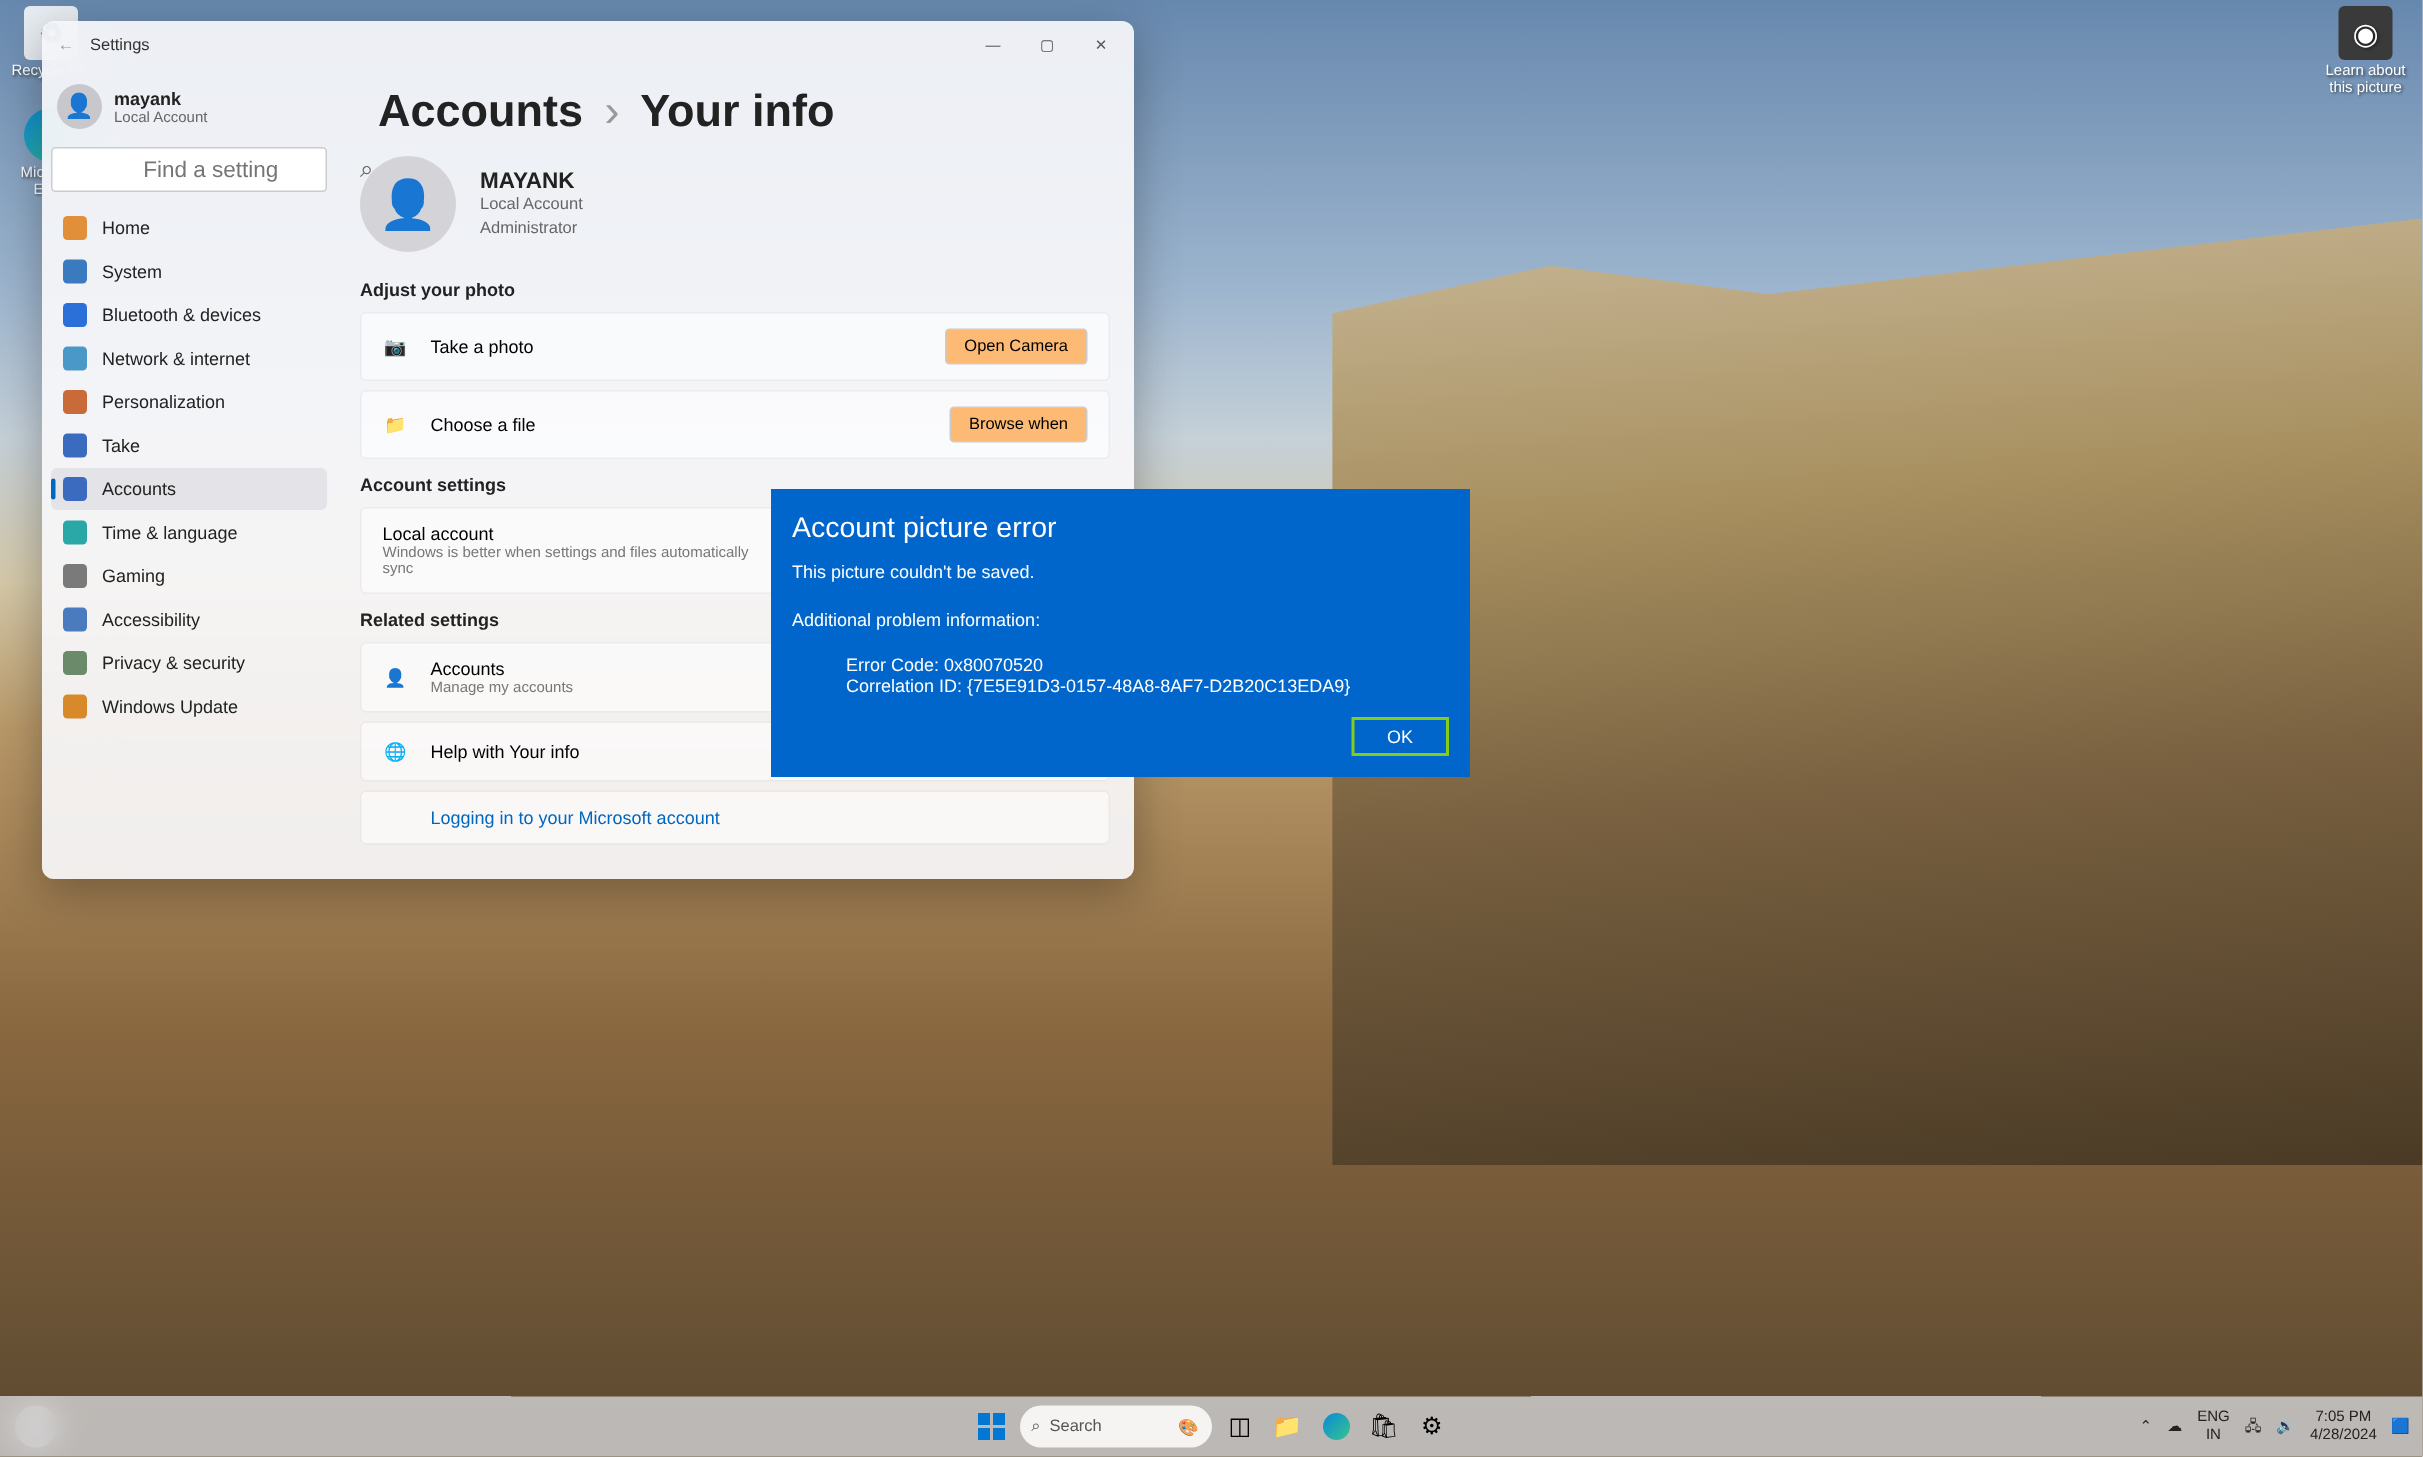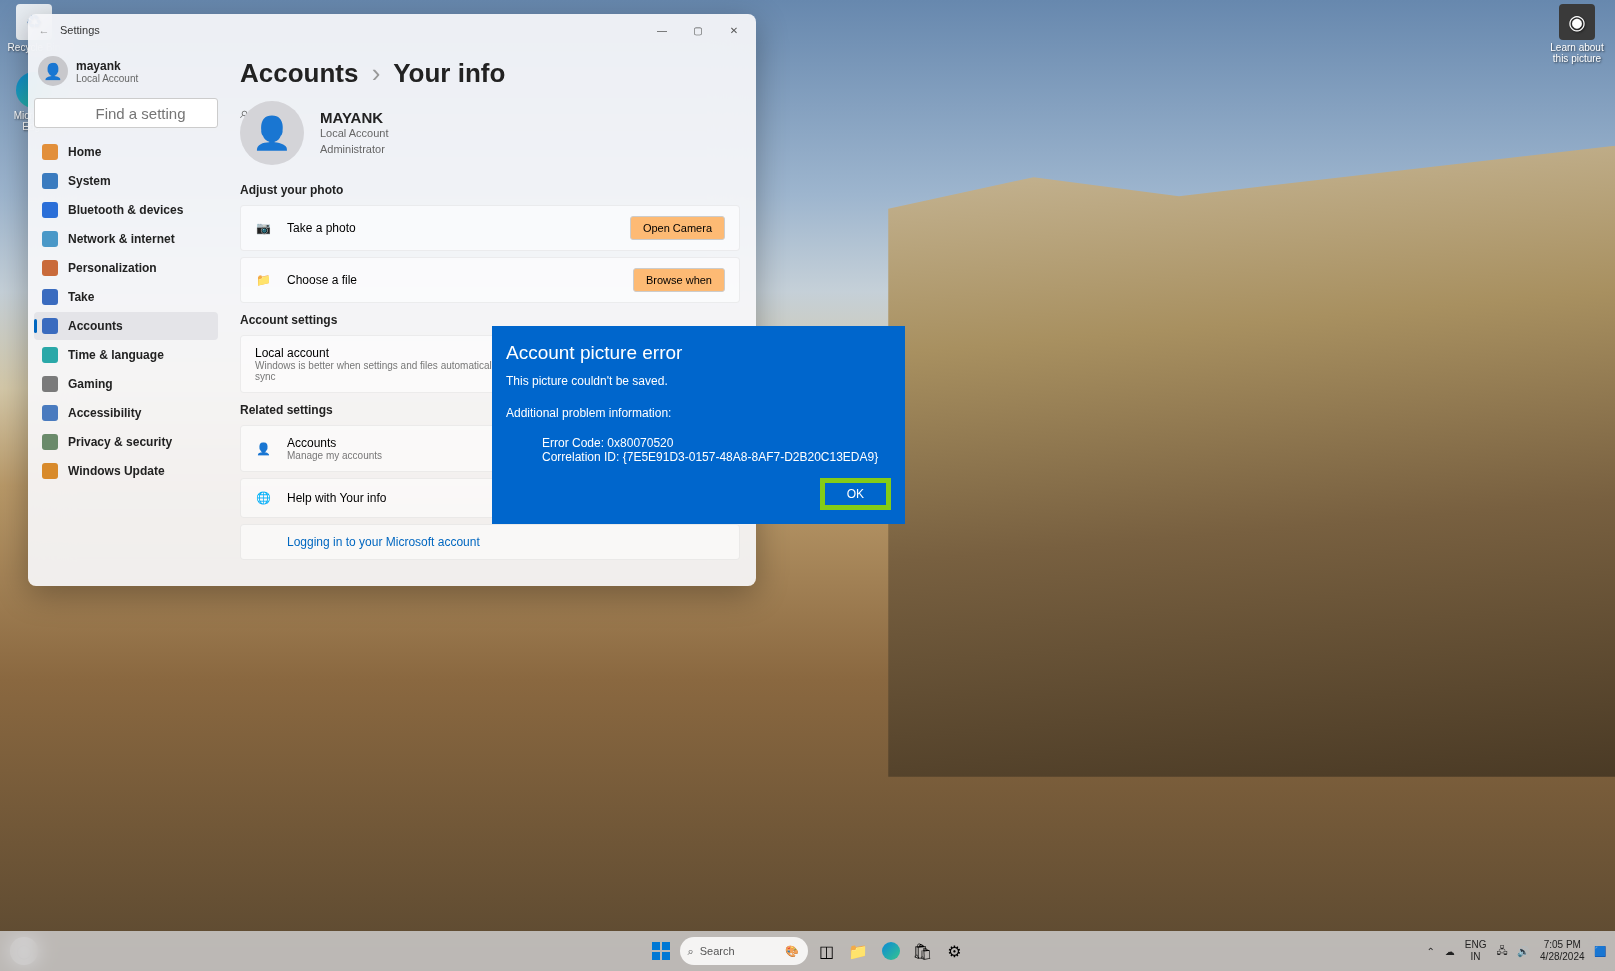--- a/index.html
+++ b/index.html
@@ -38,52 +38,52 @@
 .titlebar .title { flex: 1; padding-left: 4px; }
 .titlebar .ctl { width: 36px; text-align:center; color:#555; font-size:10px; }
 .win-body { flex:1; display:flex; overflow:hidden; }
 .sidebar { width: 196px; padding: 4px 6px; }
 .user-block { display:flex; align-items:center; gap:8px; padding: 6px 4px 12px; }
 .avatar-sm { width:30px; height:30px; border-radius:50%; background:#c8c8cc; display:flex; align-items:center; justify-content:center; color:#888; font-size:16px; }
 .user-block .nm { font-size:12px; font-weight:600; color:#222; }
 .user-block .sub { font-size:10px; color:#666; }
 .search-box { display:flex; align-items:center; background:#fff; border:1px solid #ccc; border-radius:3px; height:30px; padding:0 6px; margin-bottom:10px; }
 .search-box input { border:none; outline:none; flex:1; font-size:15px; background:transparent;text-align:center; }
-.nav-item { display:flex; align-items:center; gap:10px; padding:6px 8px; font-size:12px; color:#222; border-radius:4px; margin:1px 0;font-weight:bold; }
+.nav-item { display:flex; align-items:center; gap:10px; padding:6px 8px; font-size:12px; color:#222; border-radius:4px; margin:1px 0; }
 .nav-item.active { background:#e4e4e8; position:relative; }
 .nav-item.active::before { content:""; position:absolute; left:0; top:7px; bottom:7px; width:3px; background:#0067c0; border-radius:2px; }
 .nav-icon { width:16px; height:16px; border-radius:3px; background:#777; flex-shrink:0; }
 .main { flex:1; padding: 4px 16px 0; overflow-y:auto; }
-.breadcrumb { font-size:26px; font-weight:600; color:#222; margin: 8px 0 12px; }
+.breadcrumb { font-size:30px; font-weight:600; color:#222; margin: 8px 12px 12px; }
 .breadcrumb .sep { color:#999; font-weight:400; margin:0 6px; }
 .profile-row { display:flex; align-items:center; gap:16px; margin-bottom:18px; }
 .avatar-lg { width:64px; height:64px; border-radius:50%; background:#d4d4d8; display:flex; align-items:center; justify-content:center; color:#888; font-size:32px; }
 .profile-row .nm { font-size:15px; font-weight:600; color:#222; }
 .profile-row .sub { font-size:11px; color:#666; line-height:1.4; }
 .sect-head { font-size:12px; font-weight:600; color:#222; margin:10px 0 8px; }
 .card {
   background:rgba(255,255,255,0.55); border:1px solid rgba(0,0,0,0.06); border-radius:4px;
   padding:10px 14px; display:flex; align-items:center; gap:14px; margin-bottom:6px; font-size:12px;
 }
 .card .ic { width:18px; height:18px; color:#555; display:flex; align-items:center; justify-content:center; }
 .card .txt { flex:1; }
 .card .sub { font-size:10px; color:#777; }
 .card .btn { background:#fdba74; border:1px solid #ccc; border-radius:3px; padding:5px 12px; font-size:11px; }
 .link { color:#0067c0; font-size:12px; }
 
 .error-dialog {
-  position:absolute; left:492px; top:326px; width:413px; background:#0066cc; color:#fff;
+  position:absolute; left:514px; top:326px; width:466px; background:#0066cc; color:#fff;
   padding:16px 14px 14px; font-size:12px;
 }
 .error-dialog h2 { font-size:19px; font-weight:400; margin-bottom:10px; }
 .error-dialog .msg { font-size:12px; margin-bottom:18px; }
 .error-dialog .info-head { font-size:12px; margin-bottom:16px; }
 .error-dialog .info-line { font-size:12px; padding-left:36px; }
 .error-dialog .btn-row { display:flex; justify-content:flex-end; margin-top:14px; }
-.error-dialog button { background:transparent; border:5px solid #84cc16; color:#fff; padding:4px 22px; font-size:12px; }
+.error-dialog button { background:transparent; border:2px solid #84cc16; color:#fff; padding:4px 22px; font-size:12px; }
 
 .taskbar {
   position:absolute; left:0; right:0; bottom:0; height:40px;
   background:rgba(220,222,226,0.75); backdrop-filter:blur(10px);
   display:flex; align-items:center; justify-content:center;
 }
 .task-center { display:flex; align-items:center; gap:6px; }
 .tb-icon { width:26px; height:26px; display:flex; align-items:center; justify-content:center; border-radius:3px; }
 .tb-search { display:flex; align-items:center; background:rgba(255,255,255,0.85); border-radius:14px; height:28px; width:128px; padding:0 8px; font-size:11px; color:#555; gap:6px; }
 .tray { position:absolute; right:8px; display:flex; align-items:center; gap:10px; font-size:10px; color:#222; }

